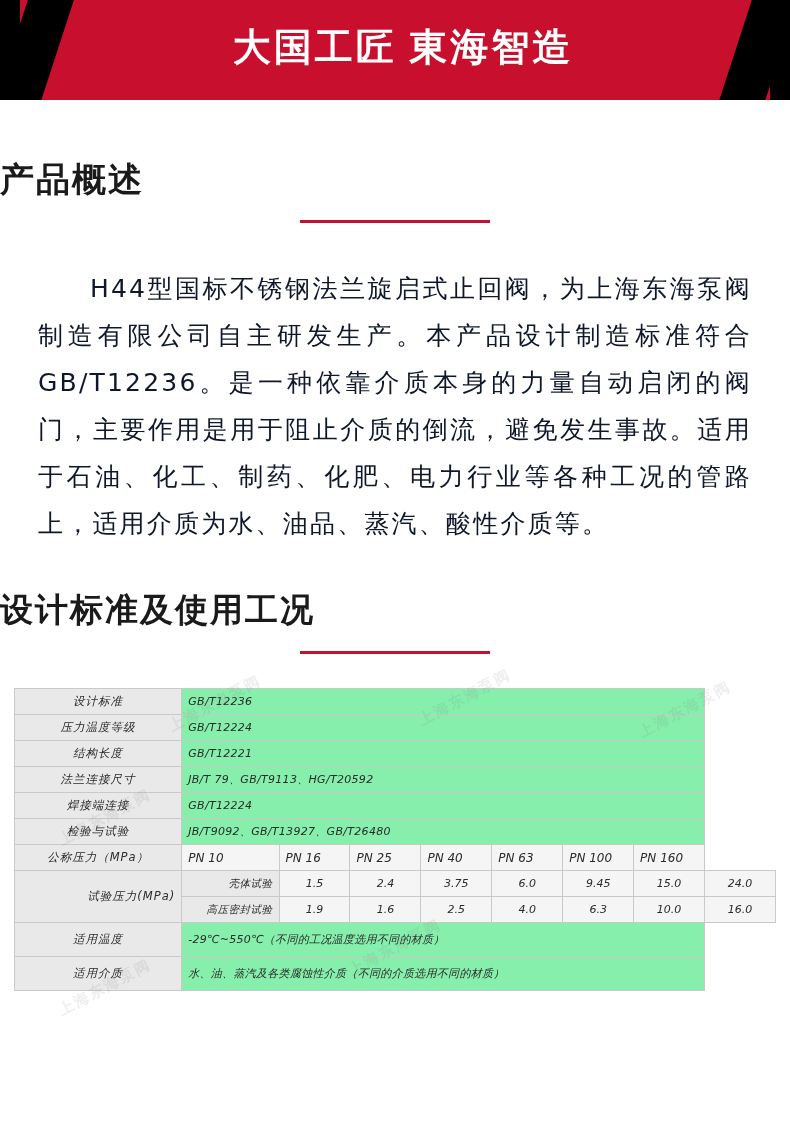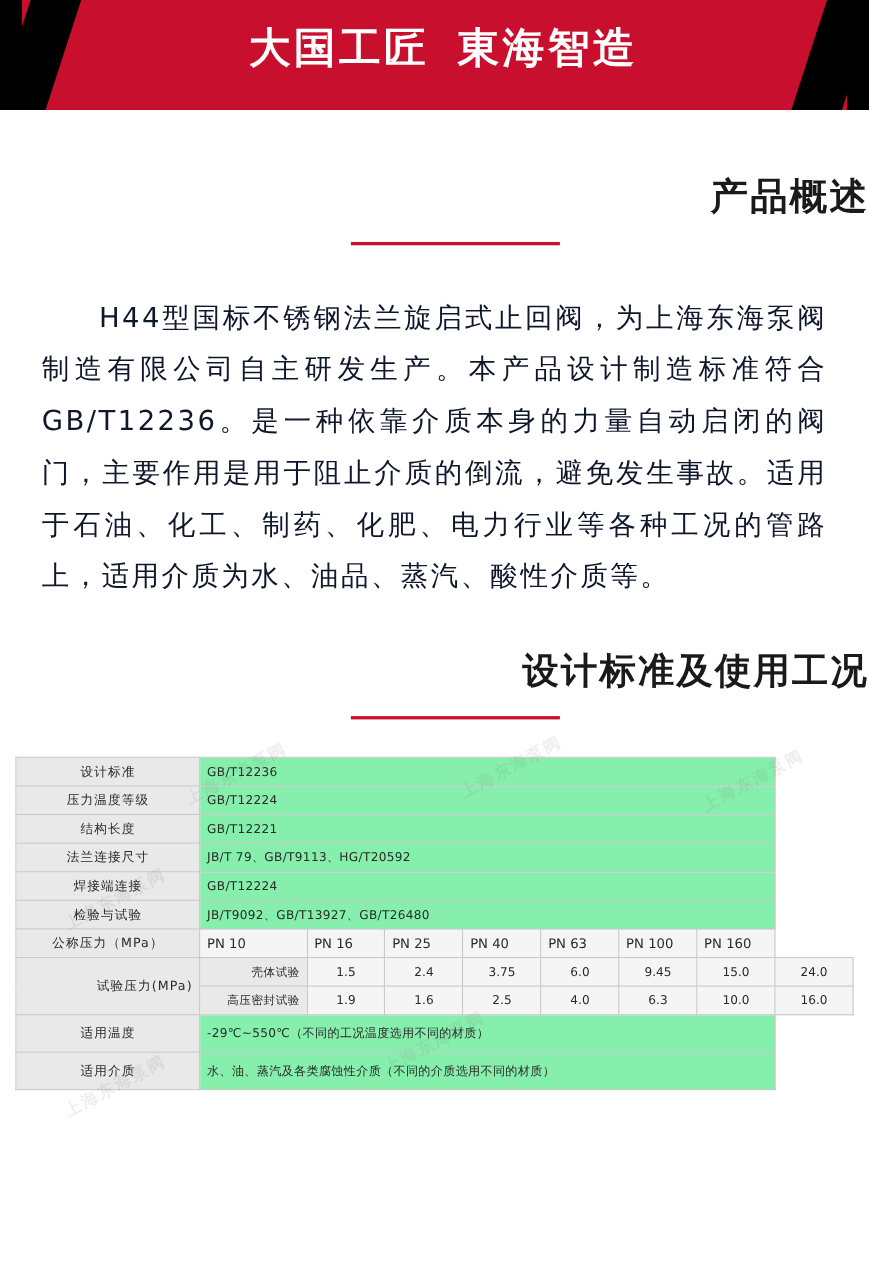--- a/index.html
+++ b/index.html
@@ -54,28 +54,27 @@
   .banner-title {
     position: absolute;
     left: 16px; right: 0;
     top: 22px;
     text-align: center;
     color: #ffffff;
     font-size: 38px;
     font-weight: bold;
     letter-spacing: 3px;
     line-height: 50px;
-    font-family: Liberation Mono, monospace;
+    font-family: Liberation Serif, serif;
   }
 
   
   .section-head {
-    text-align: right;
+    text-align: left;
     margin-top: 56px;
-    padding-left: 38px;
   }
   .section-head .title {
     font-size: 34px;
     font-weight: bold;
     color: #1a1a1a;
     letter-spacing: 2px;
     line-height: 46px;
   }
   .section-head .rule {
     width: 190px;
@@ -102,20 +101,21 @@
   .table-wrap {
     margin: 34px 14px 0 14px;
     position: relative;
   }
   table.spec {
     width: 762px;
     border-collapse: collapse;
     font-size: 11px;
     color: #2a2a2a;
     background: transparent;
+    font-style: italic;
   }
   table.spec td {
     border: 1px solid #c9c9c9;
     padding: 0 6px;
     height: 26px;
     vertical-align: middle;
   }
   td.label {
     width: 158px;
     background: #e9e9e9;

